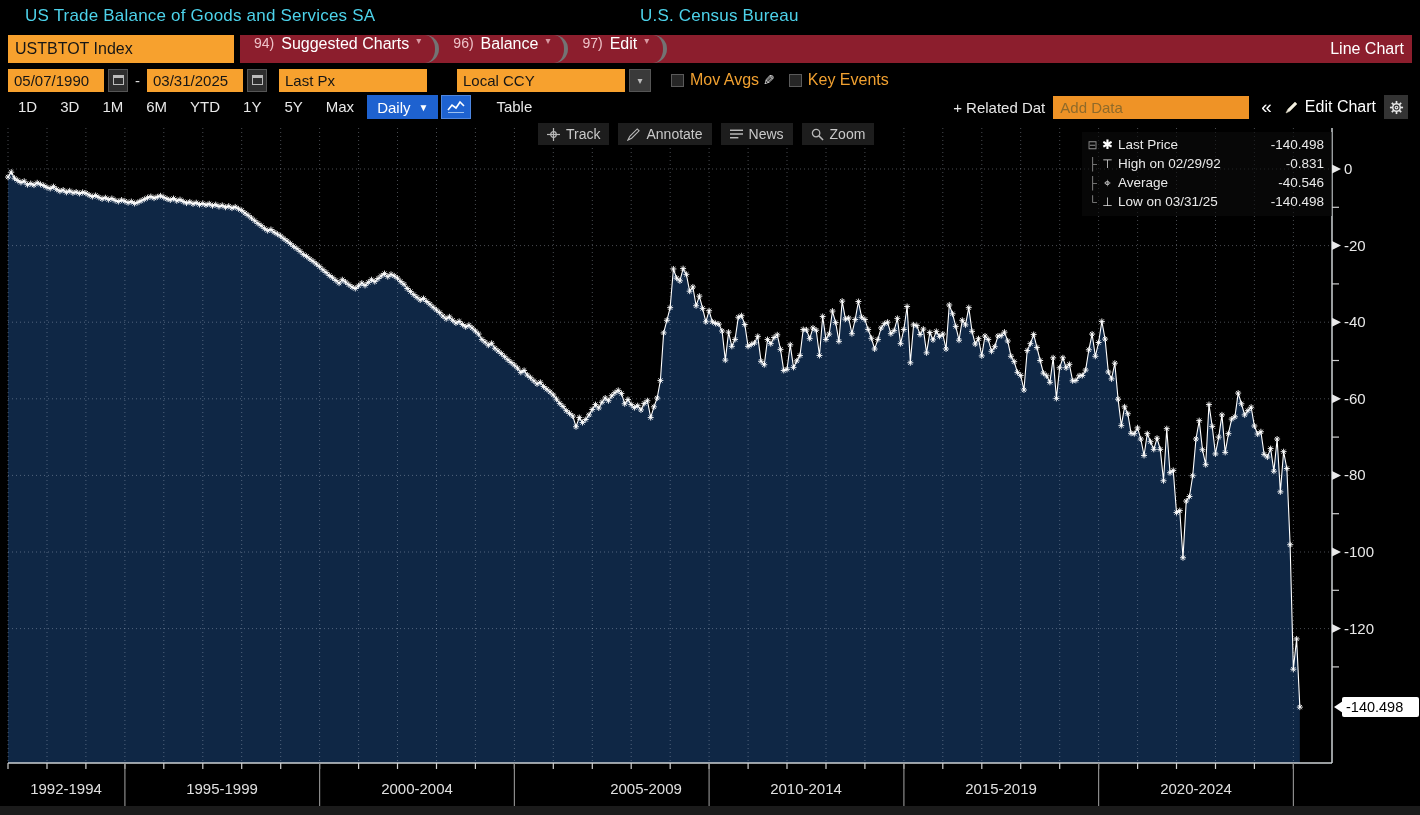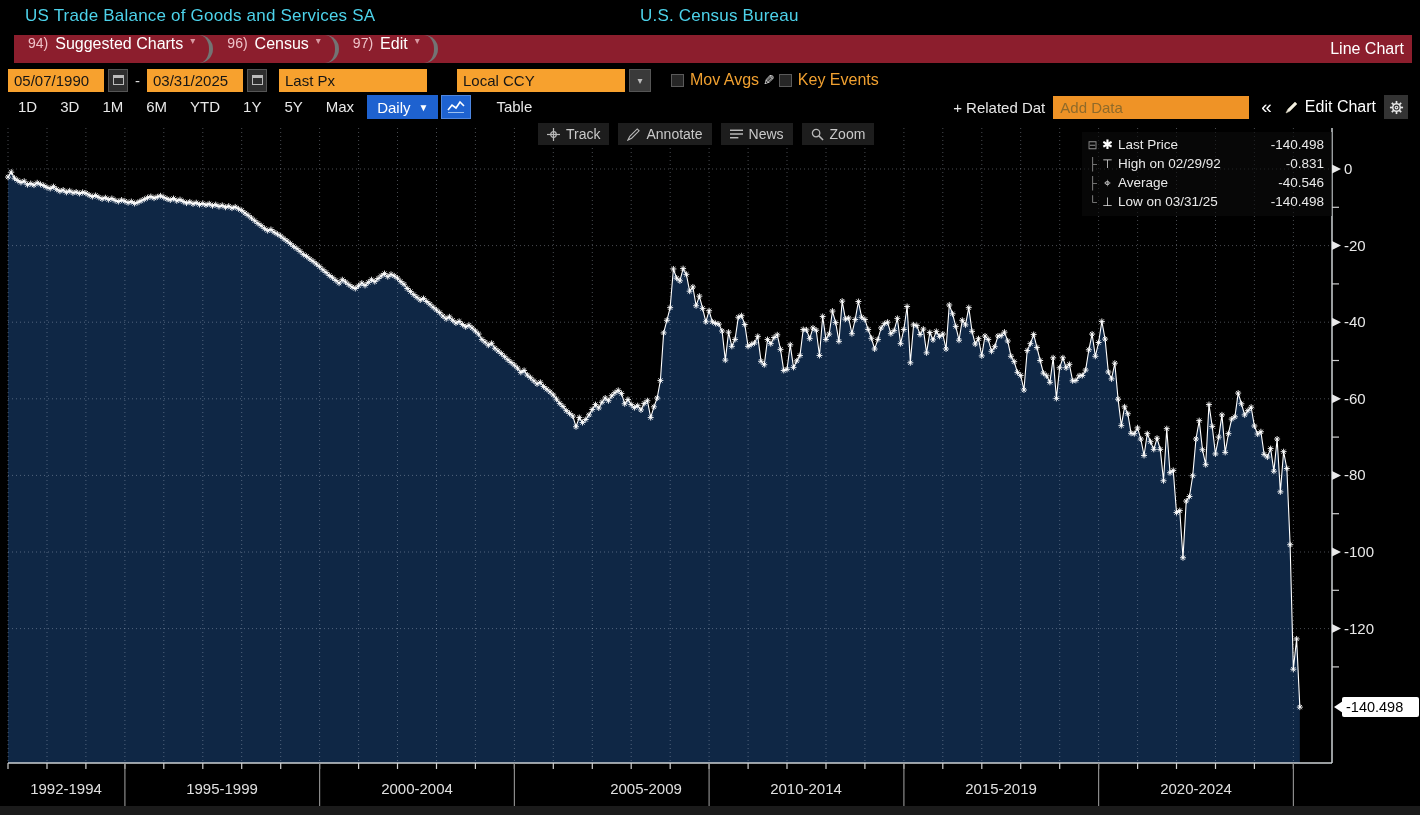--- a/index.html
+++ b/index.html
@@ -32,21 +32,21 @@
   .calglyph { width:11px; height:10px; border:1px solid #bbb; border-top:3px solid #bbb; }
   .dash { color:#ddd; padding:0 3px; }
   .pxbox { width:148px; margin-left:8px; }
   .ccybox { width:168px; margin-left:26px; }
   .ddbtn { width:22px; height:23px; background:#3a3a3a; border:1px solid #555;
            color:#bbb; font-size:10px; display:flex; align-items:center; justify-content:center; }
   .chk { width:13px; height:13px; background:#262626; border:1px solid #5a5a5a; }
   .chklabel { color:#f0a030; font-size:16px; margin:0 4px 0 6px; }
   .pencil { color:#e8e8e8; font-size:14px; transform:scaleX(-1); }
   .mov { margin-left:16px; display:flex; align-items:center; }
-  .key { display:flex; align-items:center; }
+  .key { margin-left:10px; display:flex; align-items:center; }
   
   .tabsbar { height:26px; display:flex; align-items:center; padding:0 8px; gap:3px;
              color:#e8e8e8; font-size:15px; }
   .rtab { padding:0 10px; height:24px; line-height:24px; cursor:default; }
   .bluebtn { background:#1e62d0; height:24px; display:flex; align-items:center;
              gap:8px; padding:0 10px; color:#fff; }
   .bluebtn .dn { font-size:10px; }
   .iconbtn { background:#1e62d0; width:30px; height:24px; display:flex;
              align-items:center; justify-content:center; border:1px solid #4d86e0; }
   .tablebtn { padding:0 22px; }
@@ -81,29 +81,30 @@
 </style>
 </head>
 <body>
 
 <div class="titlebar">
   <span class="main">US Trade Balance of Goods and Services SA</span>
   <span class="src">U.S. Census Bureau</span>
 </div>
 
 <div class="menubar">
+  <div class="secbox">USTBTOT Index</div>
   <div class="redbar">
     <div class="redbtn">
       <span class="num">94)</span>
       <span>Suggested Charts</span>
       <span class="arr">▾</span>
     </div>
     <div class="redbtn">
       <span class="num">96)</span>
-      <span>Census</span>
+      <span>Balance</span>
       <span class="arr">▾</span>
     </div>
     <div class="redbtn">
       <span class="num">97)</span>
       <span>Edit</span>
       <span class="arr">▾</span>
     </div>
     <div class="linechart-label">Line Chart</div>
   </div>
 </div>

